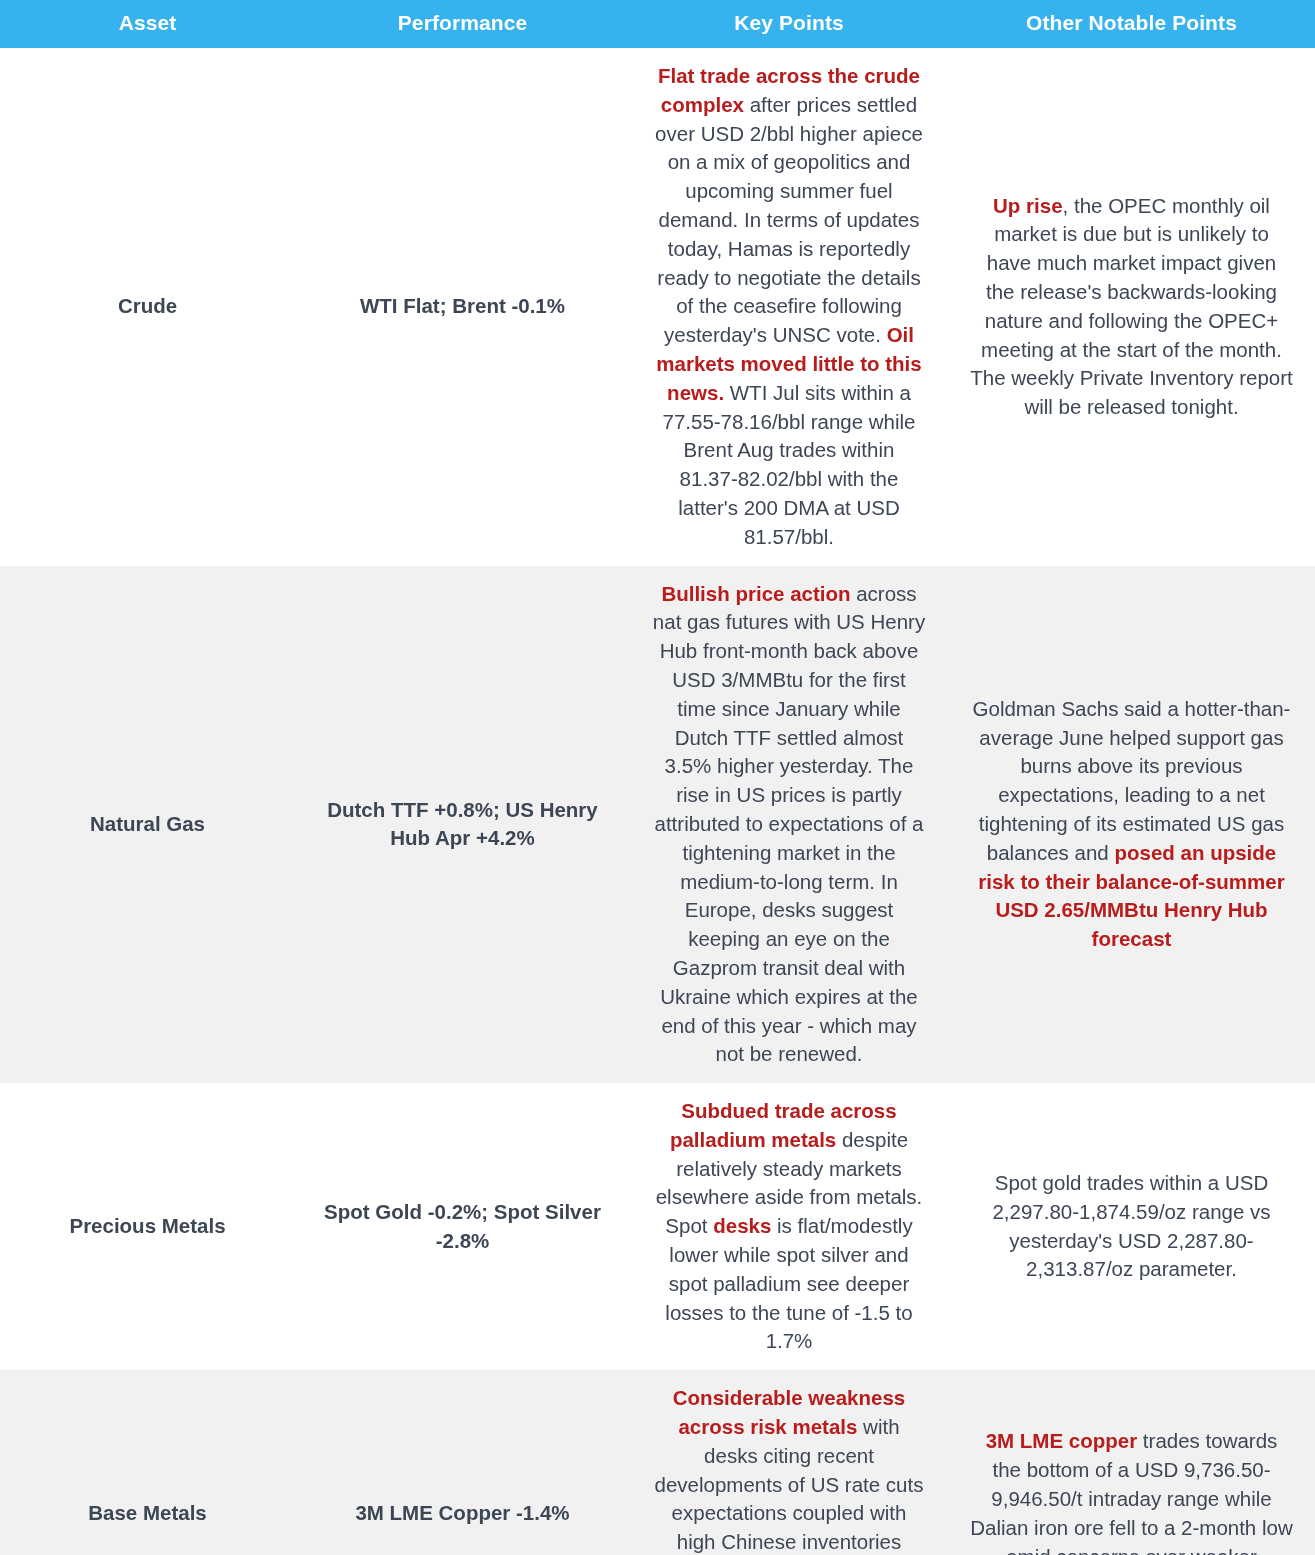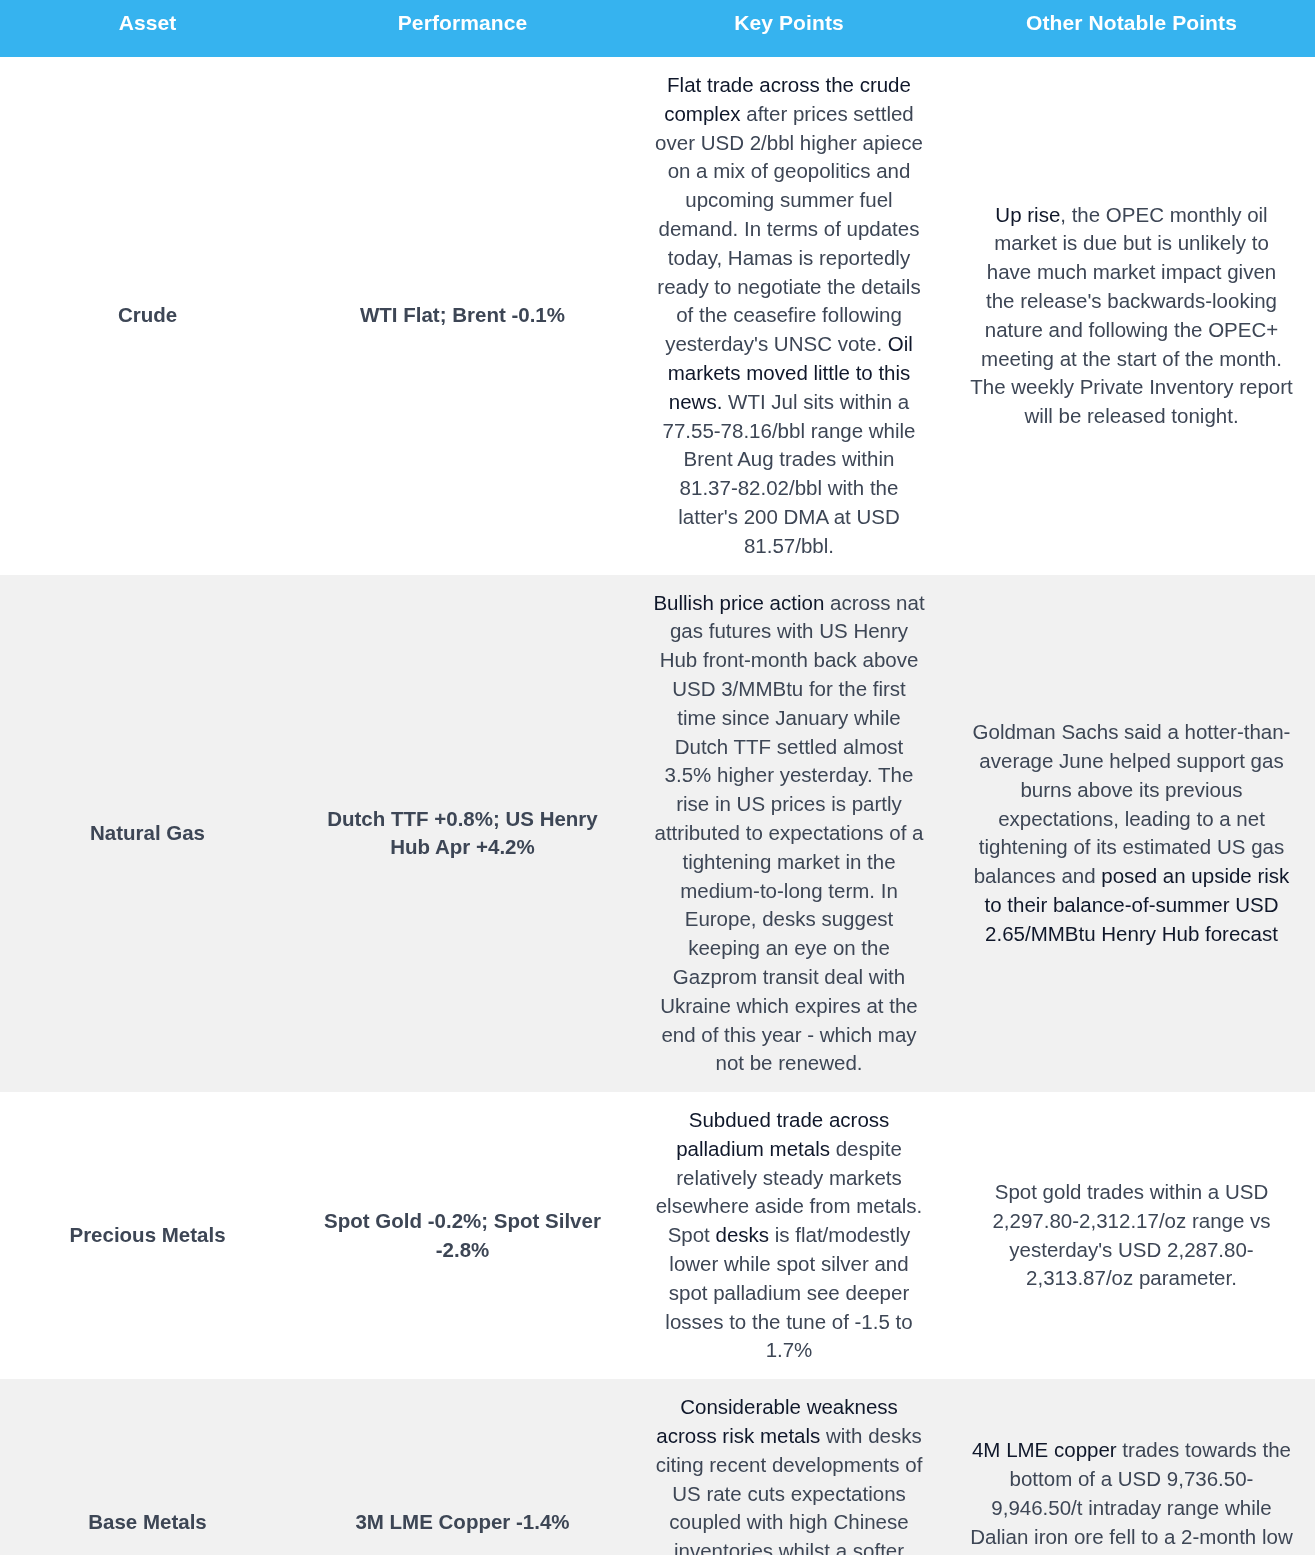--- a/index.html
+++ b/index.html
@@ -16,21 +16,21 @@
     width: 1315px;
     border-collapse: collapse;
     table-layout: fixed;
   }
   table.commodities-table thead th {
     background: #36b3ef;
     color: #ffffff;
     font-size: 21px;
     font-weight: bold;
     text-align: center;
-    padding: 11px 6px 22px 6px;
+    padding: 11px 6px 13px 6px;
     letter-spacing: 0.1px;
   }
   col.col-asset        { width: 295px; }
   col.col-performance  { width: 335px; }
   col.col-key          { width: 318px; }
   col.col-other        { width: 367px; }
 
   table.commodities-table tbody td {
     vertical-align: middle;
     text-align: center;
@@ -44,21 +44,21 @@
 
   td.cell-asset,
   td.cell-performance {
     font-size: 20.5px;
     font-weight: bold;
   }
   td.cell-key,
   td.cell-other {
     font-size: 20.5px;
   }
-  .rich b { font-weight: normal; color: #0f172a; }
+  .rich b { font-weight: bold; color: #b91c1c; }
 </style>
 </head>
 <body>
 
 <table class="commodities-table">
   <colgroup>
     <col class="col-asset">
     <col class="col-performance">
     <col class="col-key">
     <col class="col-other">
@@ -81,22 +81,22 @@
     <tr class="row-even">
       <td class="cell-asset">Natural Gas</td>
       <td class="cell-performance">Dutch TTF +0.8%; US Henry Hub Apr +4.2%</td>
       <td class="cell-key rich"><b>Bullish price action</b> across nat gas futures with US Henry Hub front-month back above USD 3/MMBtu for the first time since January while Dutch TTF settled almost 3.5% higher yesterday. The rise in US prices is partly attributed to expectations of a tightening market in the medium-to-long term. In Europe, desks suggest keeping an eye on the Gazprom transit deal with Ukraine which expires at the end of this year - which may not be renewed.</td>
       <td class="cell-other rich">Goldman Sachs said a hotter-than-average June helped support gas burns above its previous expectations, leading to a net tightening of its estimated US gas balances and <b>posed an upside risk to their balance-of-summer USD 2.65/MMBtu Henry Hub forecast</b></td>
     </tr>
     <tr class="row-odd">
       <td class="cell-asset">Precious Metals</td>
       <td class="cell-performance">Spot Gold -0.2%; Spot Silver -2.8%</td>
       <td class="cell-key rich"><b>Subdued trade across palladium metals</b> despite relatively steady markets elsewhere aside from metals. Spot <b>desks</b> is flat/modestly lower while spot silver and spot palladium see deeper losses to the tune of -1.5 to 1.7%</td>
-      <td class="cell-other rich">Spot gold trades within a USD 2,297.80-2,312.17/oz range vs yesterday's USD 2,287.80-2,313.87/oz parameter.</td>
+      <td class="cell-other rich">Spot gold trades within a USD 2,297.80-1,874.59/oz range vs yesterday's USD 2,287.80-2,313.87/oz parameter.</td>
     </tr>
     <tr class="row-even">
       <td class="cell-asset">Base Metals</td>
       <td class="cell-performance">3M LME Copper -1.4%</td>
       <td class="cell-key rich"><b>Considerable weakness across risk metals</b> with desks citing recent developments of US rate cuts expectations coupled with high Chinese inventories whilst a softer CNY also reduces the purchasing power of Chinese buyers.</td>
-      <td class="cell-other rich"><b>4M LME copper</b> trades towards the bottom of a USD 9,736.50-9,946.50/t intraday range while Dalian iron ore fell to a 2-month low amid concerns over weaker Chinese demand.</td>
+      <td class="cell-other rich"><b>3M LME copper</b> trades towards the bottom of a USD 9,736.50-9,946.50/t intraday range while Dalian iron ore fell to a 2-month low amid concerns over weaker Chinese demand.</td>
     </tr>
   </tbody>
 </table>
 
 </body></html>

